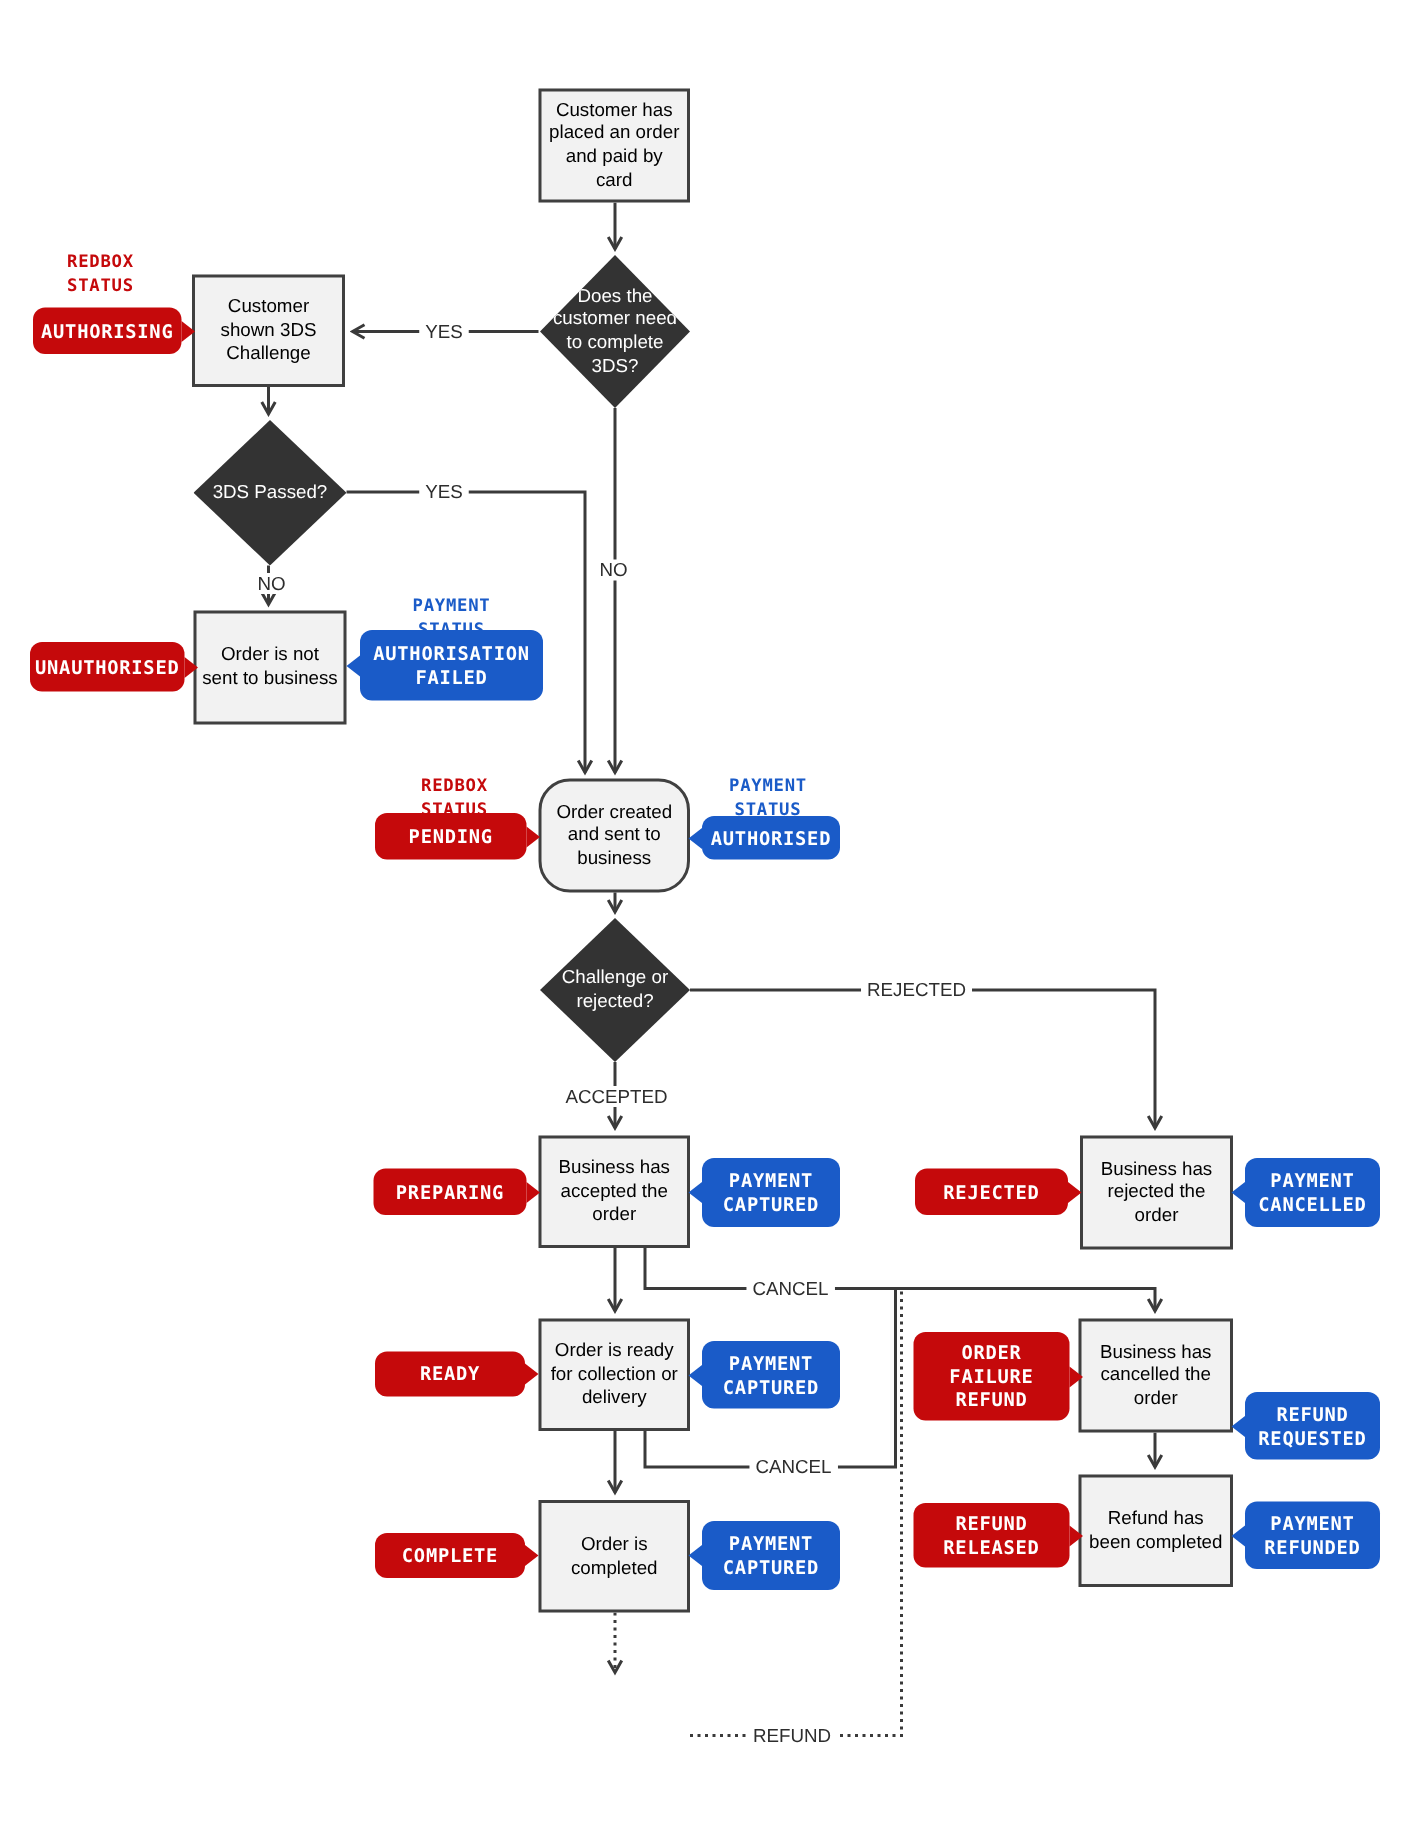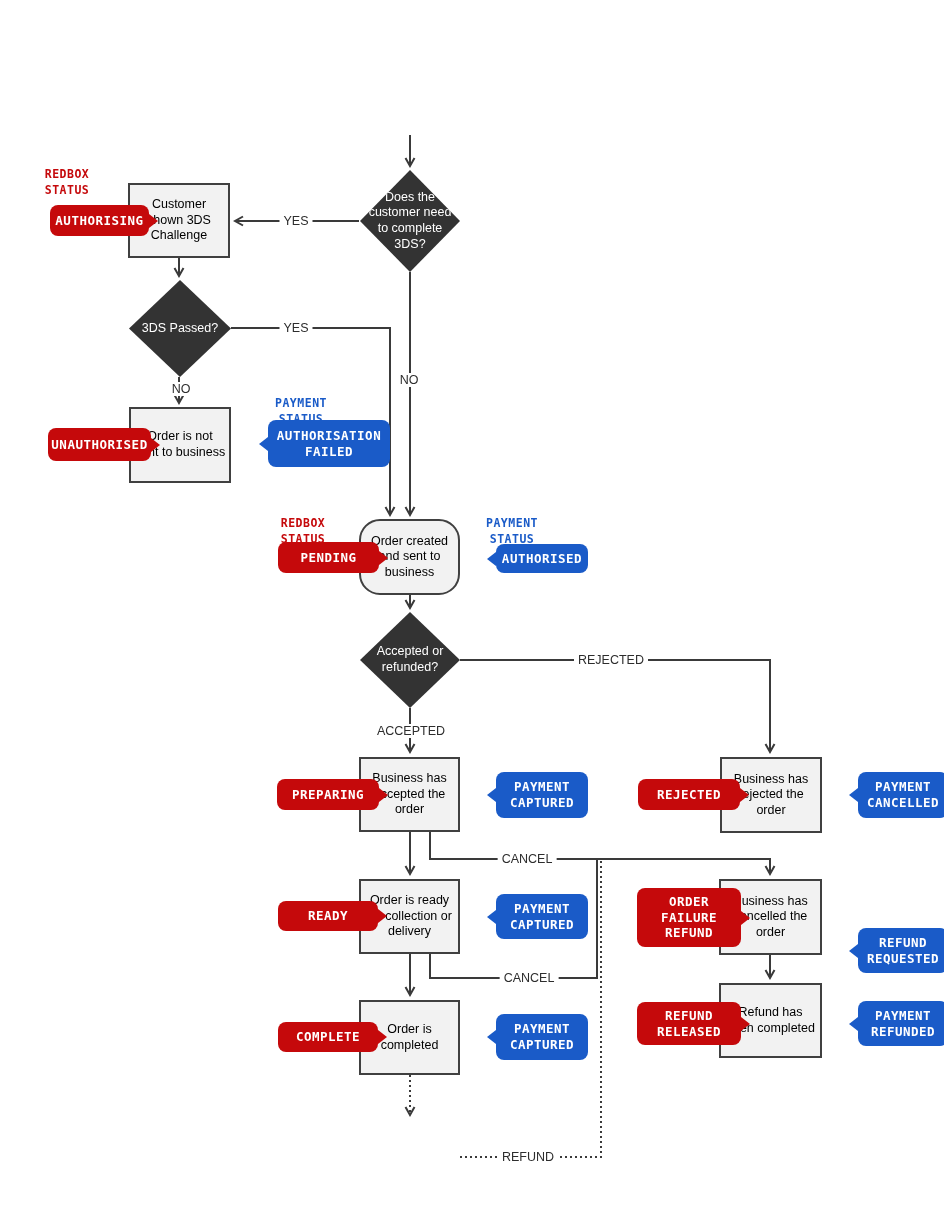--- a/index.html
+++ b/index.html
@@ -61,21 +61,20 @@
     align-items: center;
     justify-content: center;
     text-align: center;
     color: #fff;
     font-family: "DejaVu Sans Mono", monospace;
     font-weight: bold;
     font-size: 12.5px;
     line-height: 1.25;
     letter-spacing: 0.5px;
     padding: 2px 3px;
-    margin-left: 28px;
   }
   .badge.red { background: var(--red); }
   .badge.blue { background: var(--blue); }
   .badge.red::after {
     content: ""; position: absolute; left: 100%; top: 50%; margin-top: -7px;
     width: 0; height: 0;
     border-top: 7px solid transparent; border-bottom: 7px solid transparent;
     border-left: 9px solid var(--red);
   }
   .badge.blue::after {
@@ -130,20 +129,23 @@
     <path d="M460,660 L770,660 L770,752" marker-end="url(#arrow)"></path>
     <path d="M410,832 L410,874" marker-end="url(#arrow)"></path>
     <path d="M430,832 L430,859 L770,859 L770,874" marker-end="url(#arrow)"></path>
     <path d="M410,954 L410,995" marker-end="url(#arrow)"></path>
     <path d="M430,954 L430,978 L597,978 L597,860"></path>
     <path d="M770,955 L770,978" marker-end="url(#arrow)"></path>
     <path class="dotted" d="M410,1075 L410,1115" marker-end="url(#arrow)"></path>
     <path class="dotted" d="M460,1157 L601,1157 L601,861"></path>
   </svg>
 
+  <div class="process" style="left:359px; top:59px; width:101px; height:76px;">
+    <span>Customer has placed an order and paid by card</span>
+  </div>
   <div class="process" style="left:128px; top:183px; width:102px; height:75px;">
     <span>Customer shown 3DS Challenge</span>
   </div>
   <div class="process" style="left:129px; top:407px; width:102px; height:76px;">
     <span>Order is not sent to business</span>
   </div>
   <div class="process" style="left:359px; top:519px; width:101px; height:76px;border-radius:21px;">
     <span>Order created and sent to business</span>
   </div>
   <div class="process" style="left:720px; top:757px; width:102px; height:76px;">
@@ -165,21 +167,21 @@
     <span>Refund has been completed</span>
   </div>
 
   <div class="decision" style="left:360px; top:170px; width:100px; height:102px;">
     <span>Does the customer need to complete 3DS?</span>
   </div>
   <div class="decision" style="left:129px; top:280px; width:102px; height:97px;">
     <span>3DS Passed?</span>
   </div>
   <div class="decision" style="left:360px; top:612px; width:100px; height:96px;">
-    <span>Accepted or refunded?</span>
+    <span>Challenge or rejected?</span>
   </div>
 
   <div class="status-header red" style="left:17px; top:167px; width:100px;">
     <span>REDBOX</span>
     <span>STATUS</span>
   </div>
   <div class="status-header blue" style="left:251px; top:396px; width:100px;">
     <span>PAYMENT</span>
     <span>STATUS</span>
   </div>

